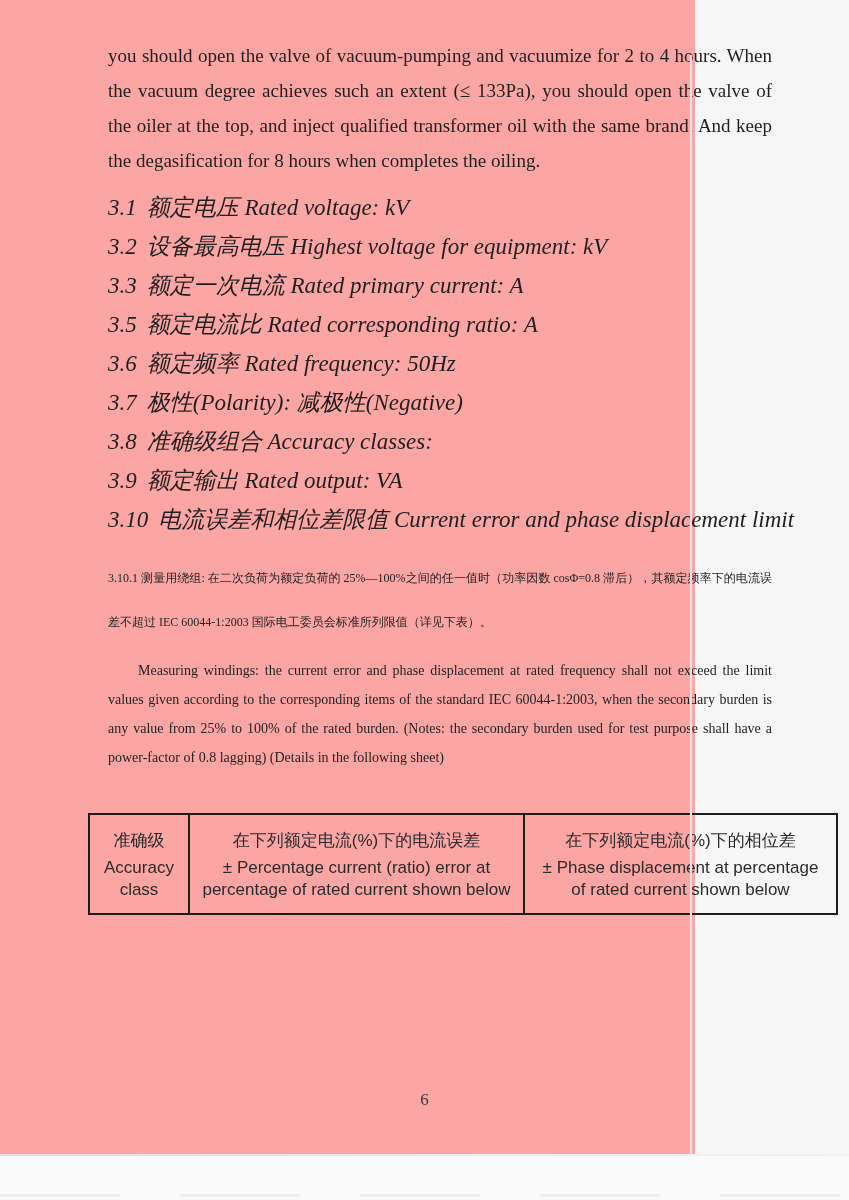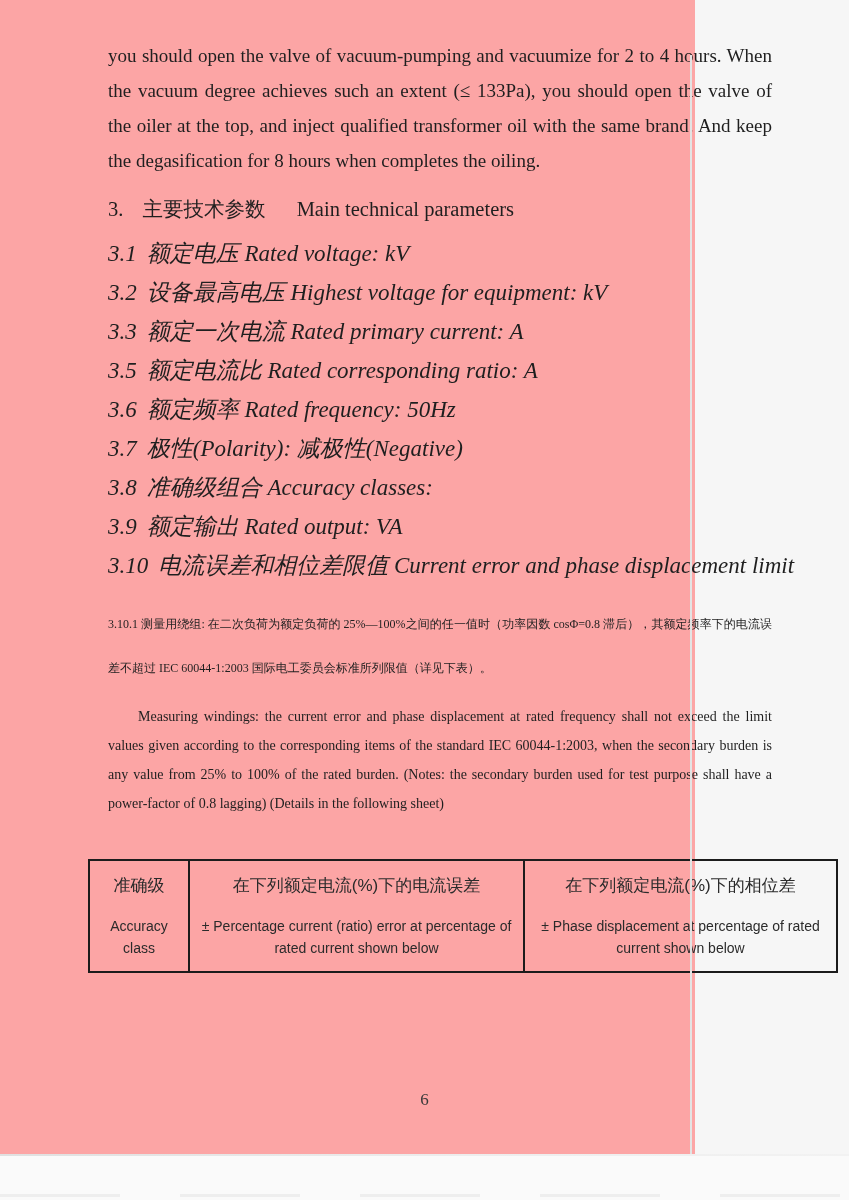--- a/index.html
+++ b/index.html
@@ -91,43 +91,38 @@
     border: 2px solid #1c1c1c;
     text-align: center;
     vertical-align: middle;
     padding: 12px 9px;
     height: 74px;
   }
   .limits-table .col-class { width: 80px; }
   .limits-table .col-err   { width: 315px; }
   .limits-table .col-phase { width: 293px; }
   .t-zh { font-size: 17px; line-height: 26px; }
-  .t-en { font-size: 14px; line-height: 22px; margin-top: 16px; }
+  .t-en { font-size: 17px; line-height: 22px; margin-top: 3px; }
 
   .page-number {
     position: absolute; left: 0; top: 1090px;
     width: 849px;
     text-align: center;
     font-size: 17px; color: #3a3a3a;
   }
 </style>
 </head>
 <body>
 
 <div class="page">
 
   <div class="content">
 
     <p class="body-para">you should open the valve of vacuum-pumping and vacuumize for 2 to 4 hours. When the vacuum degree achieves such an extent (≤ 133Pa), you should open the valve of the oiler at the top, and inject qualified transformer oil with the same brand. And keep the degasification for 8 hours when completes the oiling.</p>
 
-    <h2 class="section-heading">
-      <span class="num">3.</span>
-      <span class="zh">主要技术参数</span>
-      <span class="en">Main technical parameters</span>
-    </h2>
 
     <div class="param-list">
       <div class="param-item">
         <span class="num">3.1</span><span>额定电压 Rated voltage: kV</span>
       </div>
       <div class="param-item">
         <span class="num">3.2</span><span>设备最高电压 Highest voltage for equipment: kV</span>
       </div>
       <div class="param-item">
         <span class="num">3.3</span><span>额定一次电流  Rated primary current: A</span>

